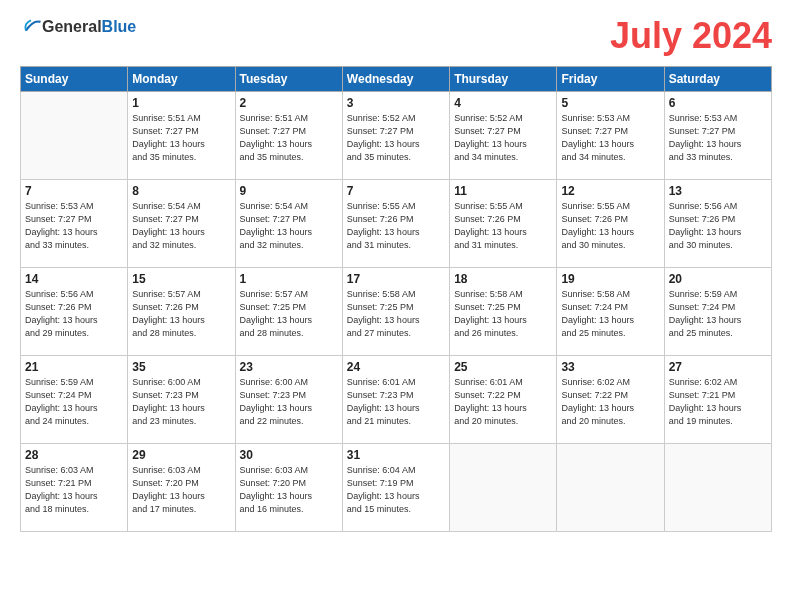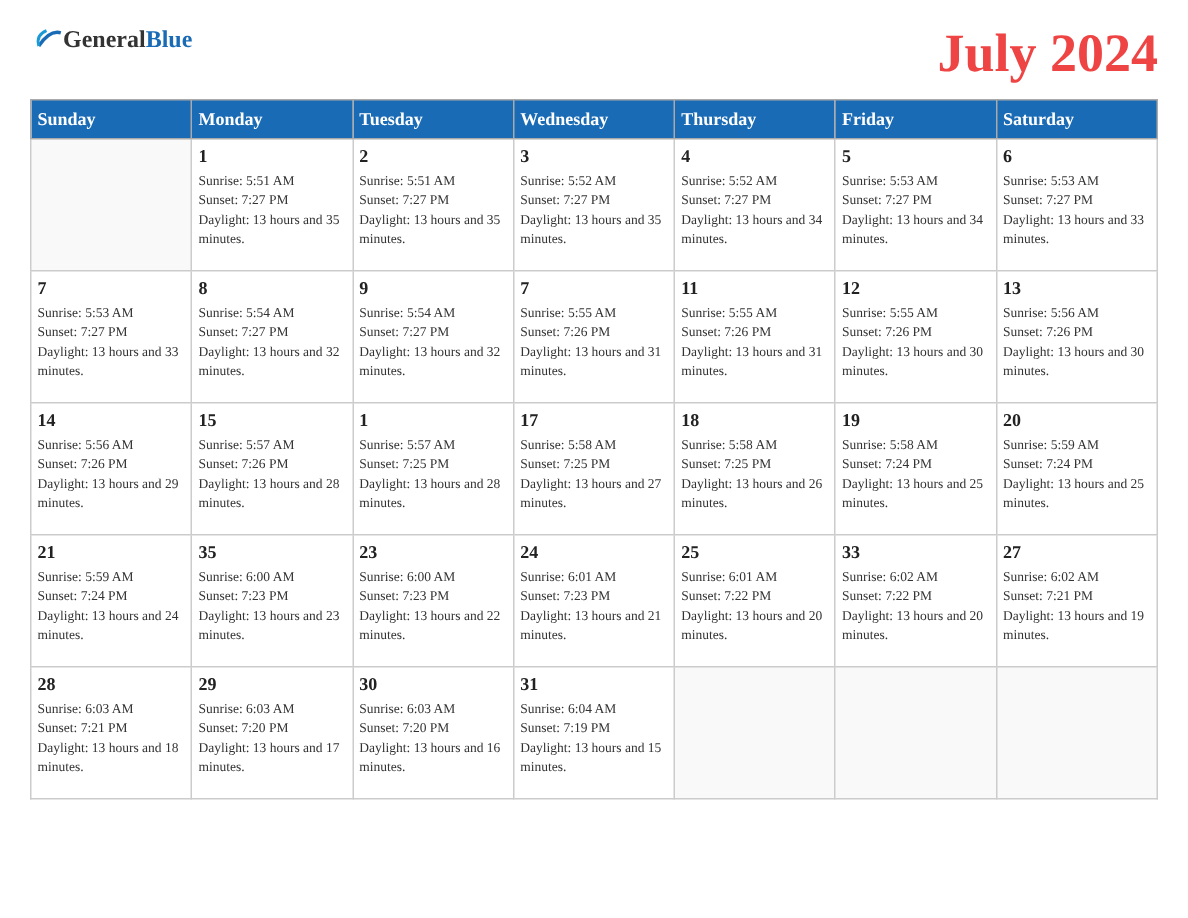--- a/index.html
+++ b/index.html
@@ -9,21 +9,20 @@
       background: #fff;
       font-family: Arial, sans-serif;
       overflow: hidden;
     }
     .page {
       width: 792px;
       height: 459px;
       padding: 16px 20px 10px 20px;
       display: flex;
       flex-direction: column;
-      font-family: Liberation Serif, serif;
     }
     .header {
       display: flex;
       justify-content: space-between;
       align-items: flex-start;
       margin-bottom: 10px;
     }
     .logo-text-general {
       font-size: 16px;
       font-weight: bold;

